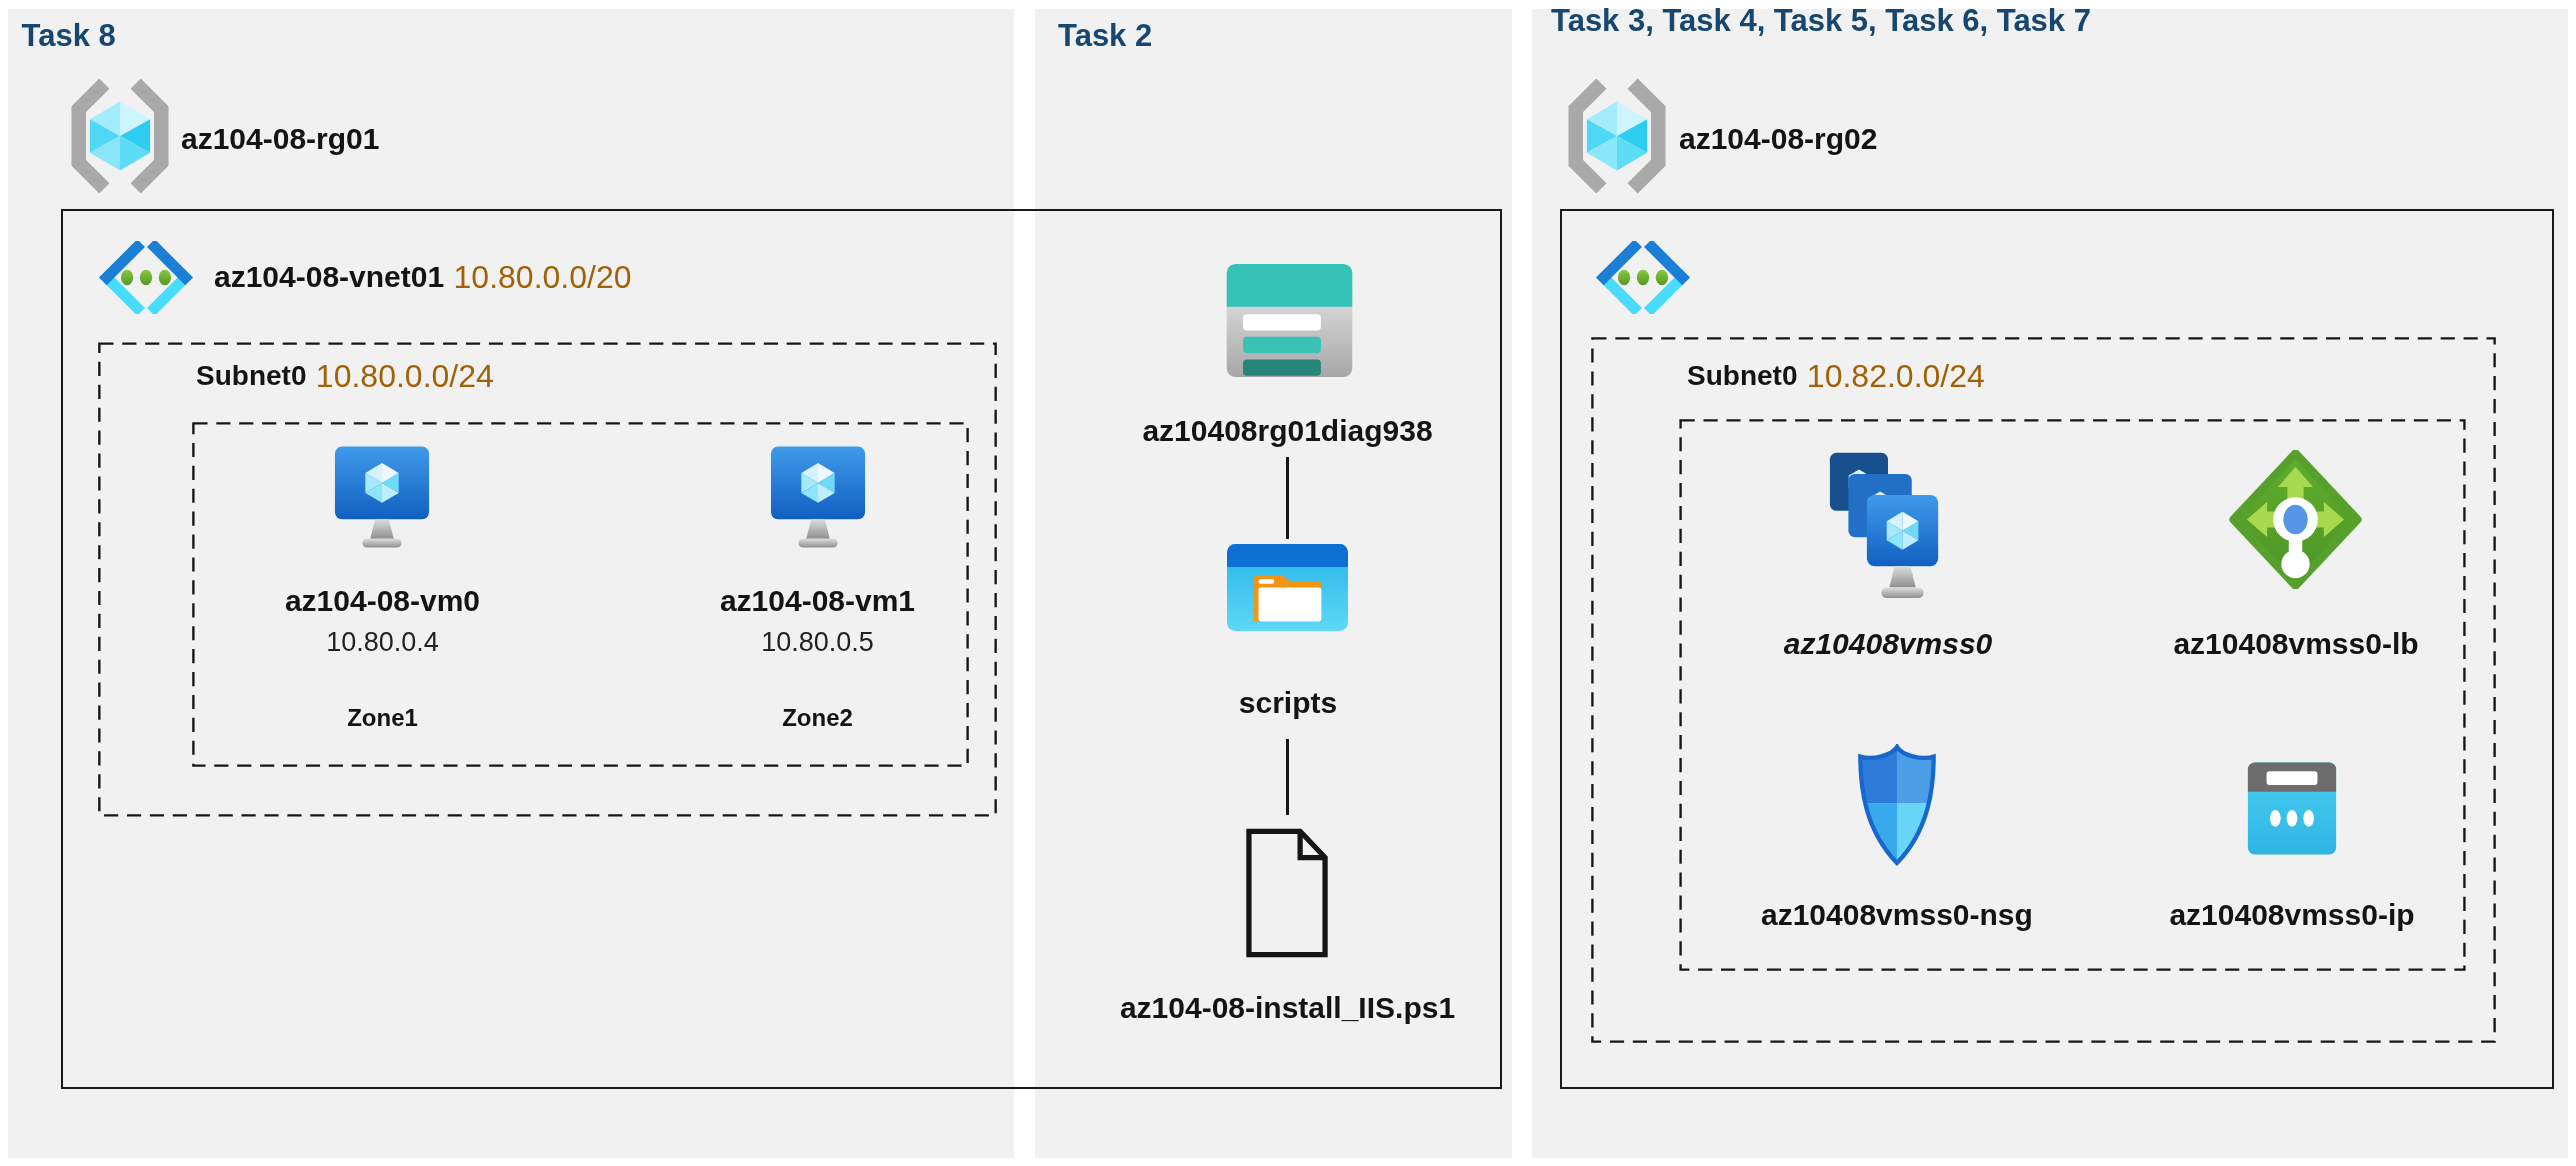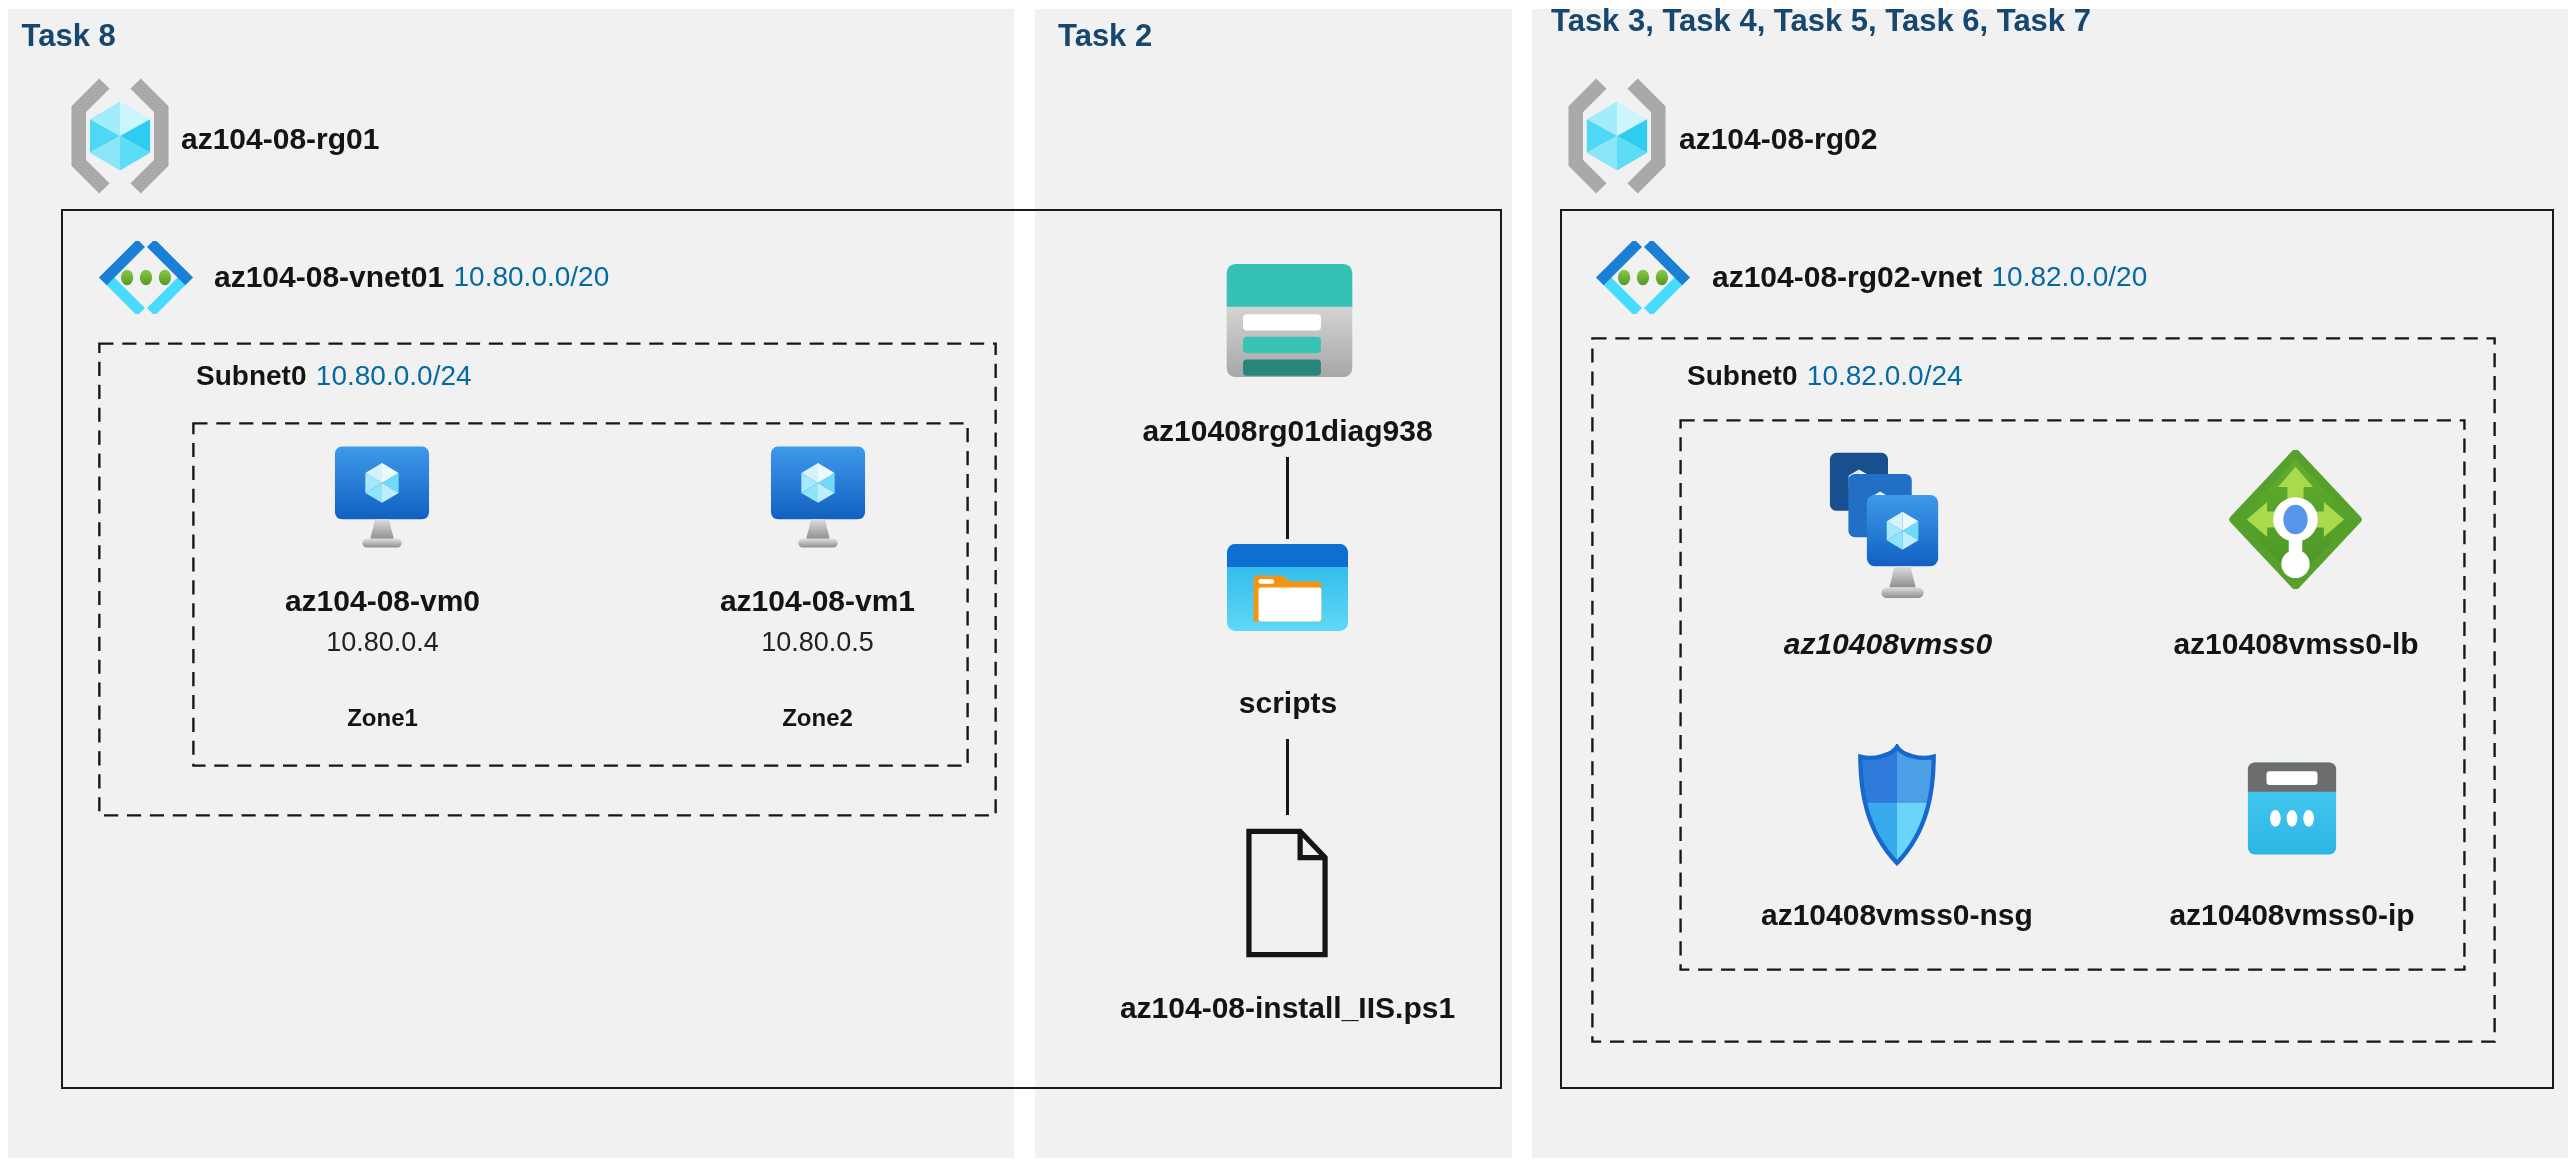--- a/index.html
+++ b/index.html
@@ -9,21 +9,21 @@
   *{box-sizing:border-box; margin:0; padding:0;}
   html,body{background:var(--page-bg);}
   body{font-family:"Liberation Sans", sans-serif; color:var(--text-color);}
   .canvas{position:relative; width:2576px; height:1166px; background:var(--page-bg); overflow:hidden;}
   .panel{position:absolute; background:var(--panel-bg);}
   .heading{position:absolute; font-size:31px; font-weight:700; color:var(--heading-color); line-height:42px; white-space:nowrap;}
   .abs{position:absolute;}
   .solid-box{position:absolute; border:2.7px solid var(--border-color);}
   .dashed-box{position:absolute;}
   .name{font-size:30px; font-weight:700; color:var(--text-color); white-space:nowrap;}
-  .reg{font-size:28px; font-weight:400; color:#0369a1; white-space:nowrap;}
+  .reg{font-size:32px; font-weight:400; color:#a16207; white-space:nowrap;}
   .label-line{position:absolute; display:flex; align-items:center; white-space:nowrap;}
   .label-line .cidr{margin-left:9.4px;}
   .center-label{position:absolute; text-align:center; font-size:30px; font-weight:700; line-height:35px; white-space:nowrap;}
   .vm-stack{position:absolute; width:243px; text-align:center;}
   .vm-stack .vm-name{font-size:30px; font-weight:700; line-height:34px;}
   .vm-stack .vm-ip{font-size:27px; font-weight:400; line-height:31px; margin-top:9.4px; color:#222;}
   .vm-stack .vm-zone{font-size:24px; font-weight:700; line-height:34px; margin-top:43px;}
   .connector{position:absolute; width:2.7px; background:#161616;}
   svg{display:block;}
 </style>
@@ -196,24 +196,20 @@
 
   <svg class="abs" style="left:1595px; top:241px;" width="96" height="73" viewBox="0 0 132 100">
     <line x1="12" y1="50" x2="54" y2="92" stroke="#47dcfd" stroke-width="15" stroke-linecap="square"></line>
     <line x1="54" y1="8" x2="12" y2="50" stroke="#1c7fd6" stroke-width="15" stroke-linecap="square"></line>
     <line x1="120" y1="50" x2="78" y2="92" stroke="#47dcfd" stroke-width="15" stroke-linecap="square"></line>
     <line x1="78" y1="8" x2="120" y2="50" stroke="#1c7fd6" stroke-width="15" stroke-linecap="square"></line>
     <ellipse cx="40" cy="50" rx="8.5" ry="10.5" fill="url(#gradDot)"></ellipse>
     <ellipse cx="66" cy="50" rx="8.5" ry="10.5" fill="url(#gradDot)"></ellipse>
     <ellipse cx="92" cy="50" rx="8.5" ry="10.5" fill="url(#gradDot)"></ellipse>
   </svg>
-  <div class="label-line" style="left:1712px; top:260px; height:34px;">
-    <span class="name">az104-08-rg02-vnet</span>
-    <span class="reg cidr">10.82.0.0/20</span>
-  </div>
 
   <svg class="dashed-box" style="left:1591px; top:337px;" width="905" height="706" viewBox="0 0 1342 1047">
     <rect x="2" y="2" width="1338" height="1043" fill="none" stroke="#161616" stroke-width="3.5" stroke-dasharray="21 13"></rect>
   </svg>
   <div class="label-line" style="left:1687px; top:360px; height:32px;">
     <span class="name" style="font-size:28px;">Subnet0</span>
     <span class="reg cidr">10.82.0.0/24</span>
   </div>
 
   <svg class="dashed-box" style="left:1679px; top:419px;" width="787" height="552" viewBox="0 0 1167 819">

